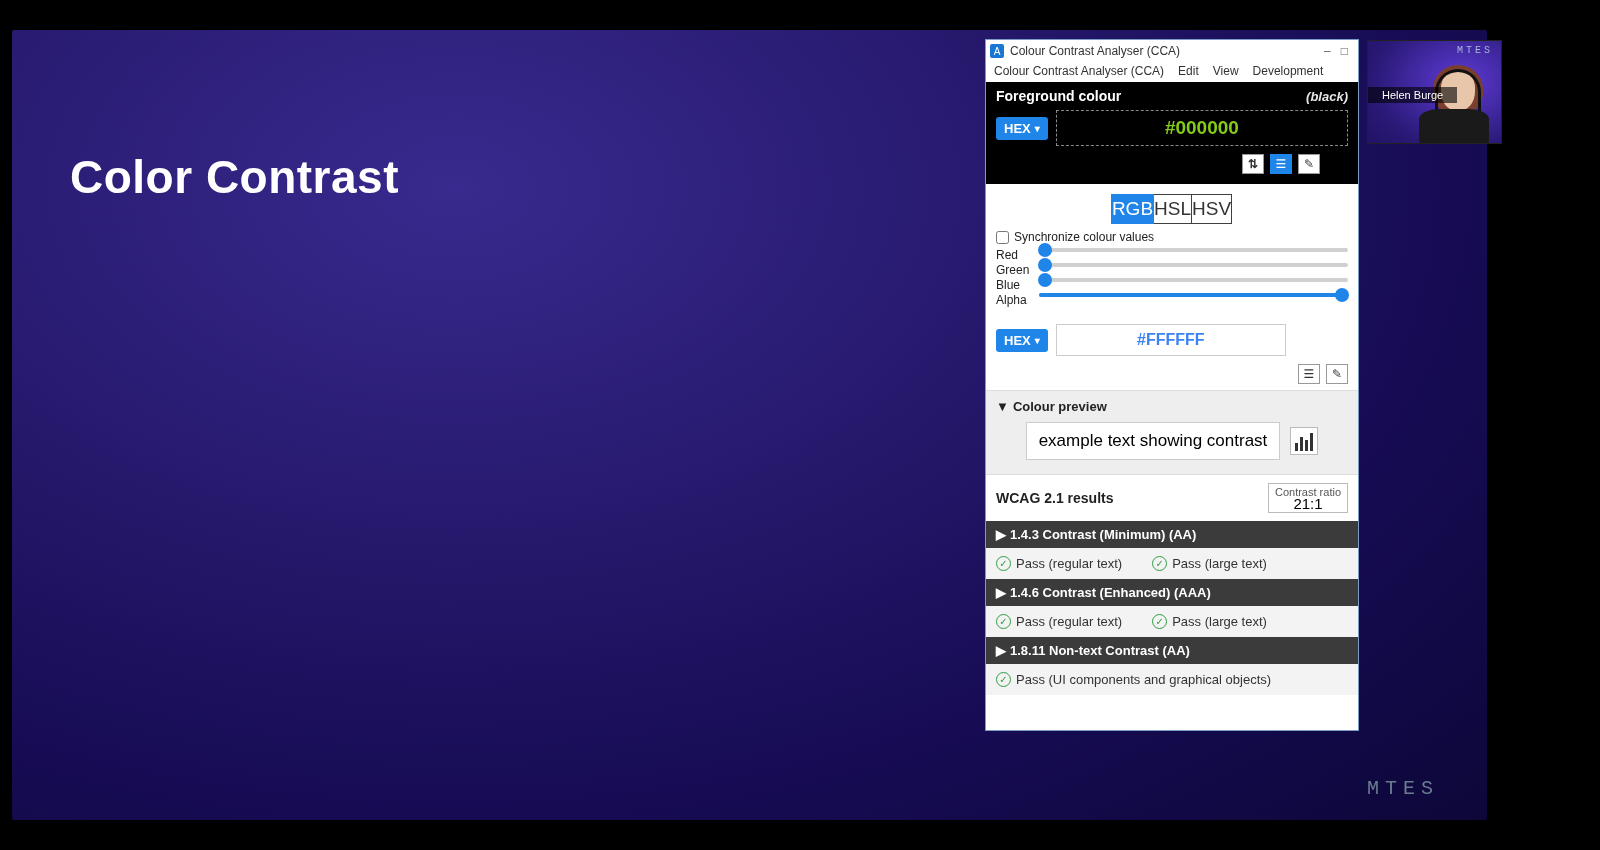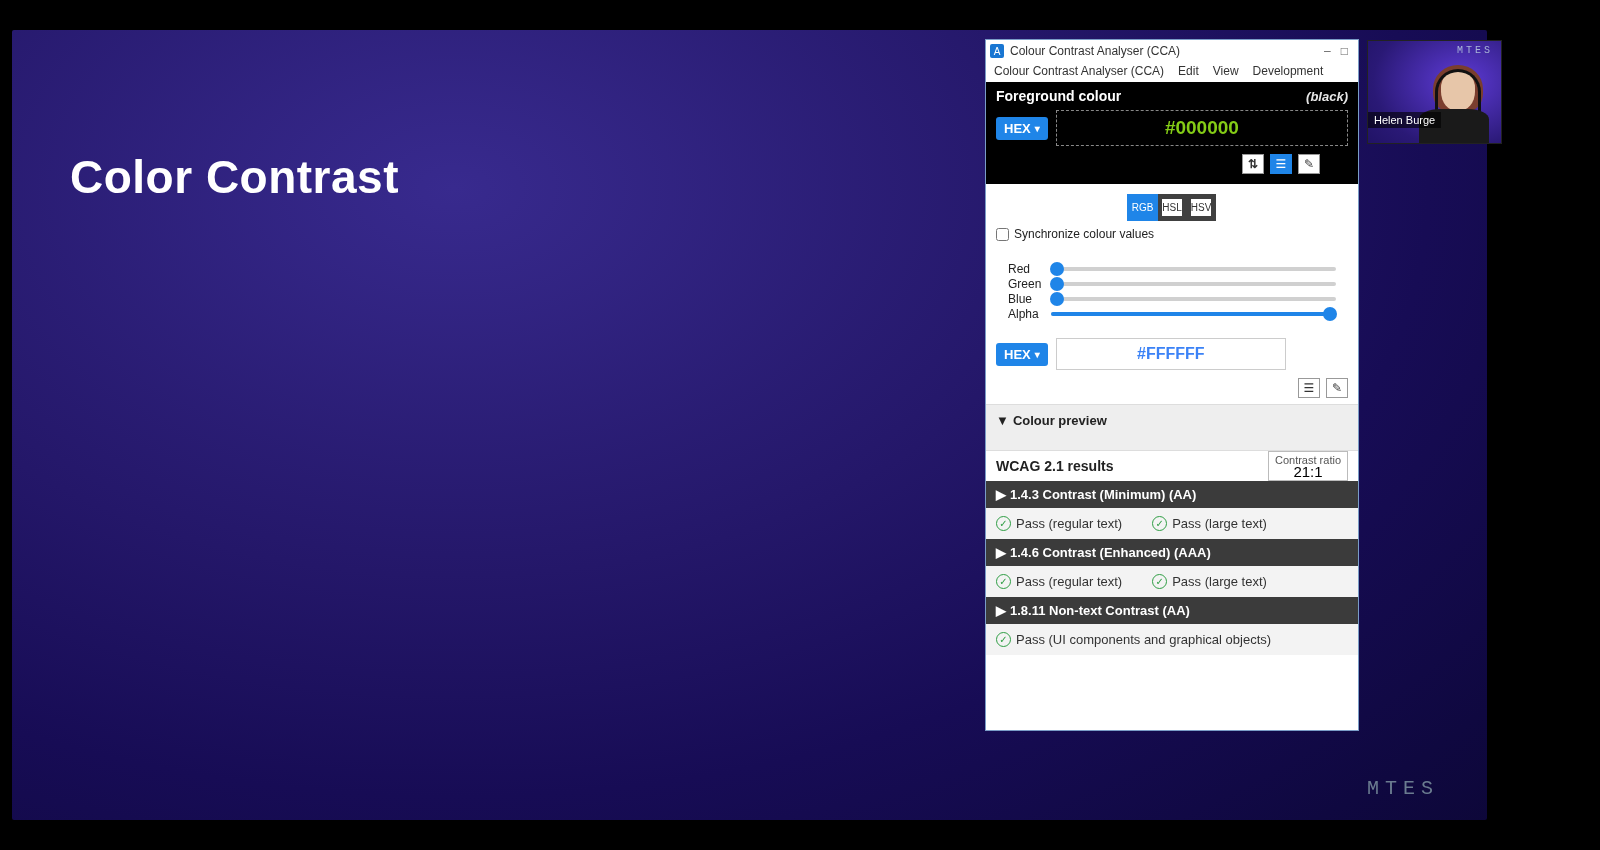--- a/index.html
+++ b/index.html
@@ -81,59 +81,59 @@
   }
   .hex-chip .chev{font-size:10px}
   .hex-input-dark{flex:1;border:1px dashed #888;color:#84cc16;background:transparent;text-align:center;padding:6px 4px;font-size:19px;font-weight:600}
   .hex-input-light{flex:1;border:1px solid #ccc;color:#3b82f6;background:#fff;text-align:center;padding:6px 4px;font-size:16px;font-weight:600;max-width:230px}
 
   .tiny-toolbar{display:flex;justify-content:flex-end;gap:6px;margin-top:8px}
   .tiny-btn{width:22px;height:20px;border:1px solid #999;display:flex;align-items:center;justify-content:center;background:#fff;color:#333;font-size:12px}
   .tiny-btn.active{background:#1f85e8;color:#fff;border-color:#1f85e8}
 
   .model-tabs{display:flex;justify-content:center;gap:0;padding:10px 0 2px 0;background:#fff}
-  .model-tab{border:5px solid #404040;padding:3px 0;font-size:10px;color:#333;background:#fff;margin-left:-1px;cursor:pointer}
+  .model-tab{border:1px solid #404040;padding:3px 0;font-size:19px;color:#333;background:#fff;margin-left:-1px;cursor:pointer}
   .model-tab.active{background:#1f85e8;color:#fff;border-color:#1f85e8;z-index:1}
 
   .sliders{padding:4px 10px 8px 10px;background:#fff;font-size:12px}
-  .sync-row{display:flex;align-items:center;gap:5px;margin-bottom:21px}
-  .srow{display:flex;align-items:center;gap:1px;margin:1px 12px}
+  .sync-row{display:flex;align-items:center;gap:5px;margin-bottom:4px}
+  .srow{display:flex;gap:1px;margin:1px 0}
   .srow label{width:42px;font-size:12px}
   .track{flex:1;height:4px;background:#d0d0d0;position:relative;border-radius:2px}
   .track .fill{position:absolute;left:0;top:0;bottom:0;background:#1f85e8;border-radius:2px}
   .thumb{position:absolute;top:50%;width:14px;height:14px;border-radius:50%;background:#1f85e8;transform:translate(-50%,-50%)}
 
   .sample-area{background:#eee;border-top:1px solid #ddd;padding:8px 10px 14px 10px}
   .collapser{font-size:13px;font-weight:700;margin-bottom:8px;display:flex;align-items:center;gap:4px}
   .sample-row{display:flex;gap:10px;justify-content:center;align-items:center}
   .sample-box{background:#fff;border:1px solid #ccc;padding:8px 12px;font-size:17px;color:#000}
   .chart-icon{width:28px;height:28px;border:1px solid #bbb;background:#fff;display:flex;align-items:flex-end;justify-content:center;gap:2px;padding:3px}
   .chart-icon span{width:3px;background:#333}
 
-  .wcag-head{display:flex;align-items:center;padding:0 10px;font-size:14px;font-weight:700;background:#fff;border-top:1px solid #ddd}
+  .wcag-head{display:flex;align-items:center;padding:8px 10px;font-size:14px;font-weight:700;background:#fff;border-top:1px solid #ddd}
   .ratio-pill{margin-left:auto;border:1px solid #bbb;padding:2px 6px;font-size:11px;font-weight:400;text-align:center;line-height:12px;color:#555;background:#fff}
   .ratio-pill .big{font-size:15px;font-weight:400;display:block;color:#000}
 
   .crit{background:#3b3b3b;color:#fff;padding:6px 10px;font-size:13px;font-weight:600;display:flex;align-items:center;gap:4px}
   .pass-row{background:#f3f3f3;padding:8px 10px;display:flex;gap:30px;font-size:13px;color:#333}
   .pass-row.single{gap:0}
   .pass-tag{display:flex;align-items:center;gap:5px}
   .pass-icon{width:15px;height:15px;border:1.5px solid #2f9e44;border-radius:50%;display:inline-flex;align-items:center;justify-content:center;color:#2f9e44;font-size:10px}
 
   
   .webcam{
     position:absolute; right:98px; top:40px;
     width:135px; height:104px;
     background: radial-gradient(120% 120% at 70% 40%, #5e3bd6 0%, #2a1976 55%, #170c55 100%);
     border:1px solid #222;
     overflow:hidden;
   }
   .webcam .wc-brand{position:absolute;top:4px;right:8px;color:#a9b6d8;font-size:10px;letter-spacing:3px;font-family:"Courier New",monospace}
   .webcam .name-tag{
-    position:absolute;left:0;bottom:15px;background:rgba(0,0,0,.6);color:#fff;font-size:11px;padding:2px 6px
+    position:absolute;left:0;bottom:40px;background:rgba(0,0,0,.6);color:#fff;font-size:11px;padding:2px 14px
   }
   .webcam .person{
     position:absolute;right:6px;bottom:0;width:78px;height:78px;
   }
   .webcam .head{position:absolute;right:20px;top:6px;width:34px;height:40px;background:#e7c6a9;border-radius:42% 42% 48% 48%}
   .webcam .hair{position:absolute;right:12px;top:0;width:50px;height:48px;background:#7a3e2e;border-radius:50% 50% 40% 40%}
   .webcam .body{position:absolute;right:6px;bottom:0;width:70px;height:34px;background:#1a1a1a;border-radius:30% 30% 0 0}
   .webcam .headset{position:absolute;right:14px;top:4px;width:46px;height:46px;border:3px solid #111;border-bottom:none;border-radius:50% 50% 0 0}
 </style>
 </head>
@@ -236,20 +236,29 @@
         <div class="hex-input-light">#FFFFFF</div>
       </div>
       <div class="tiny-toolbar">
         <div class="tiny-btn">☰</div>
         <div class="tiny-btn">✎</div>
       </div>
     </div>
 
     <div class="sample-area">
       <div class="collapser">▼ <span>Colour preview</span></div>
+      <div class="sample-row">
+        <div class="sample-box">example text showing contrast</div>
+        <div class="chart-icon">
+          <span style="height:40%"></span>
+            <span style="height:70%"></span>
+            <span style="height:55%"></span>
+            <span style="height:90%"></span>
+        </div>
+      </div>
     </div>
 
     <div class="wcag-head">
       <span>WCAG 2.1 results</span>
       <span class="ratio-pill">
         <span>Contrast ratio</span>
         <span class="big">21:1</span>
       </span>
     </div>
 

